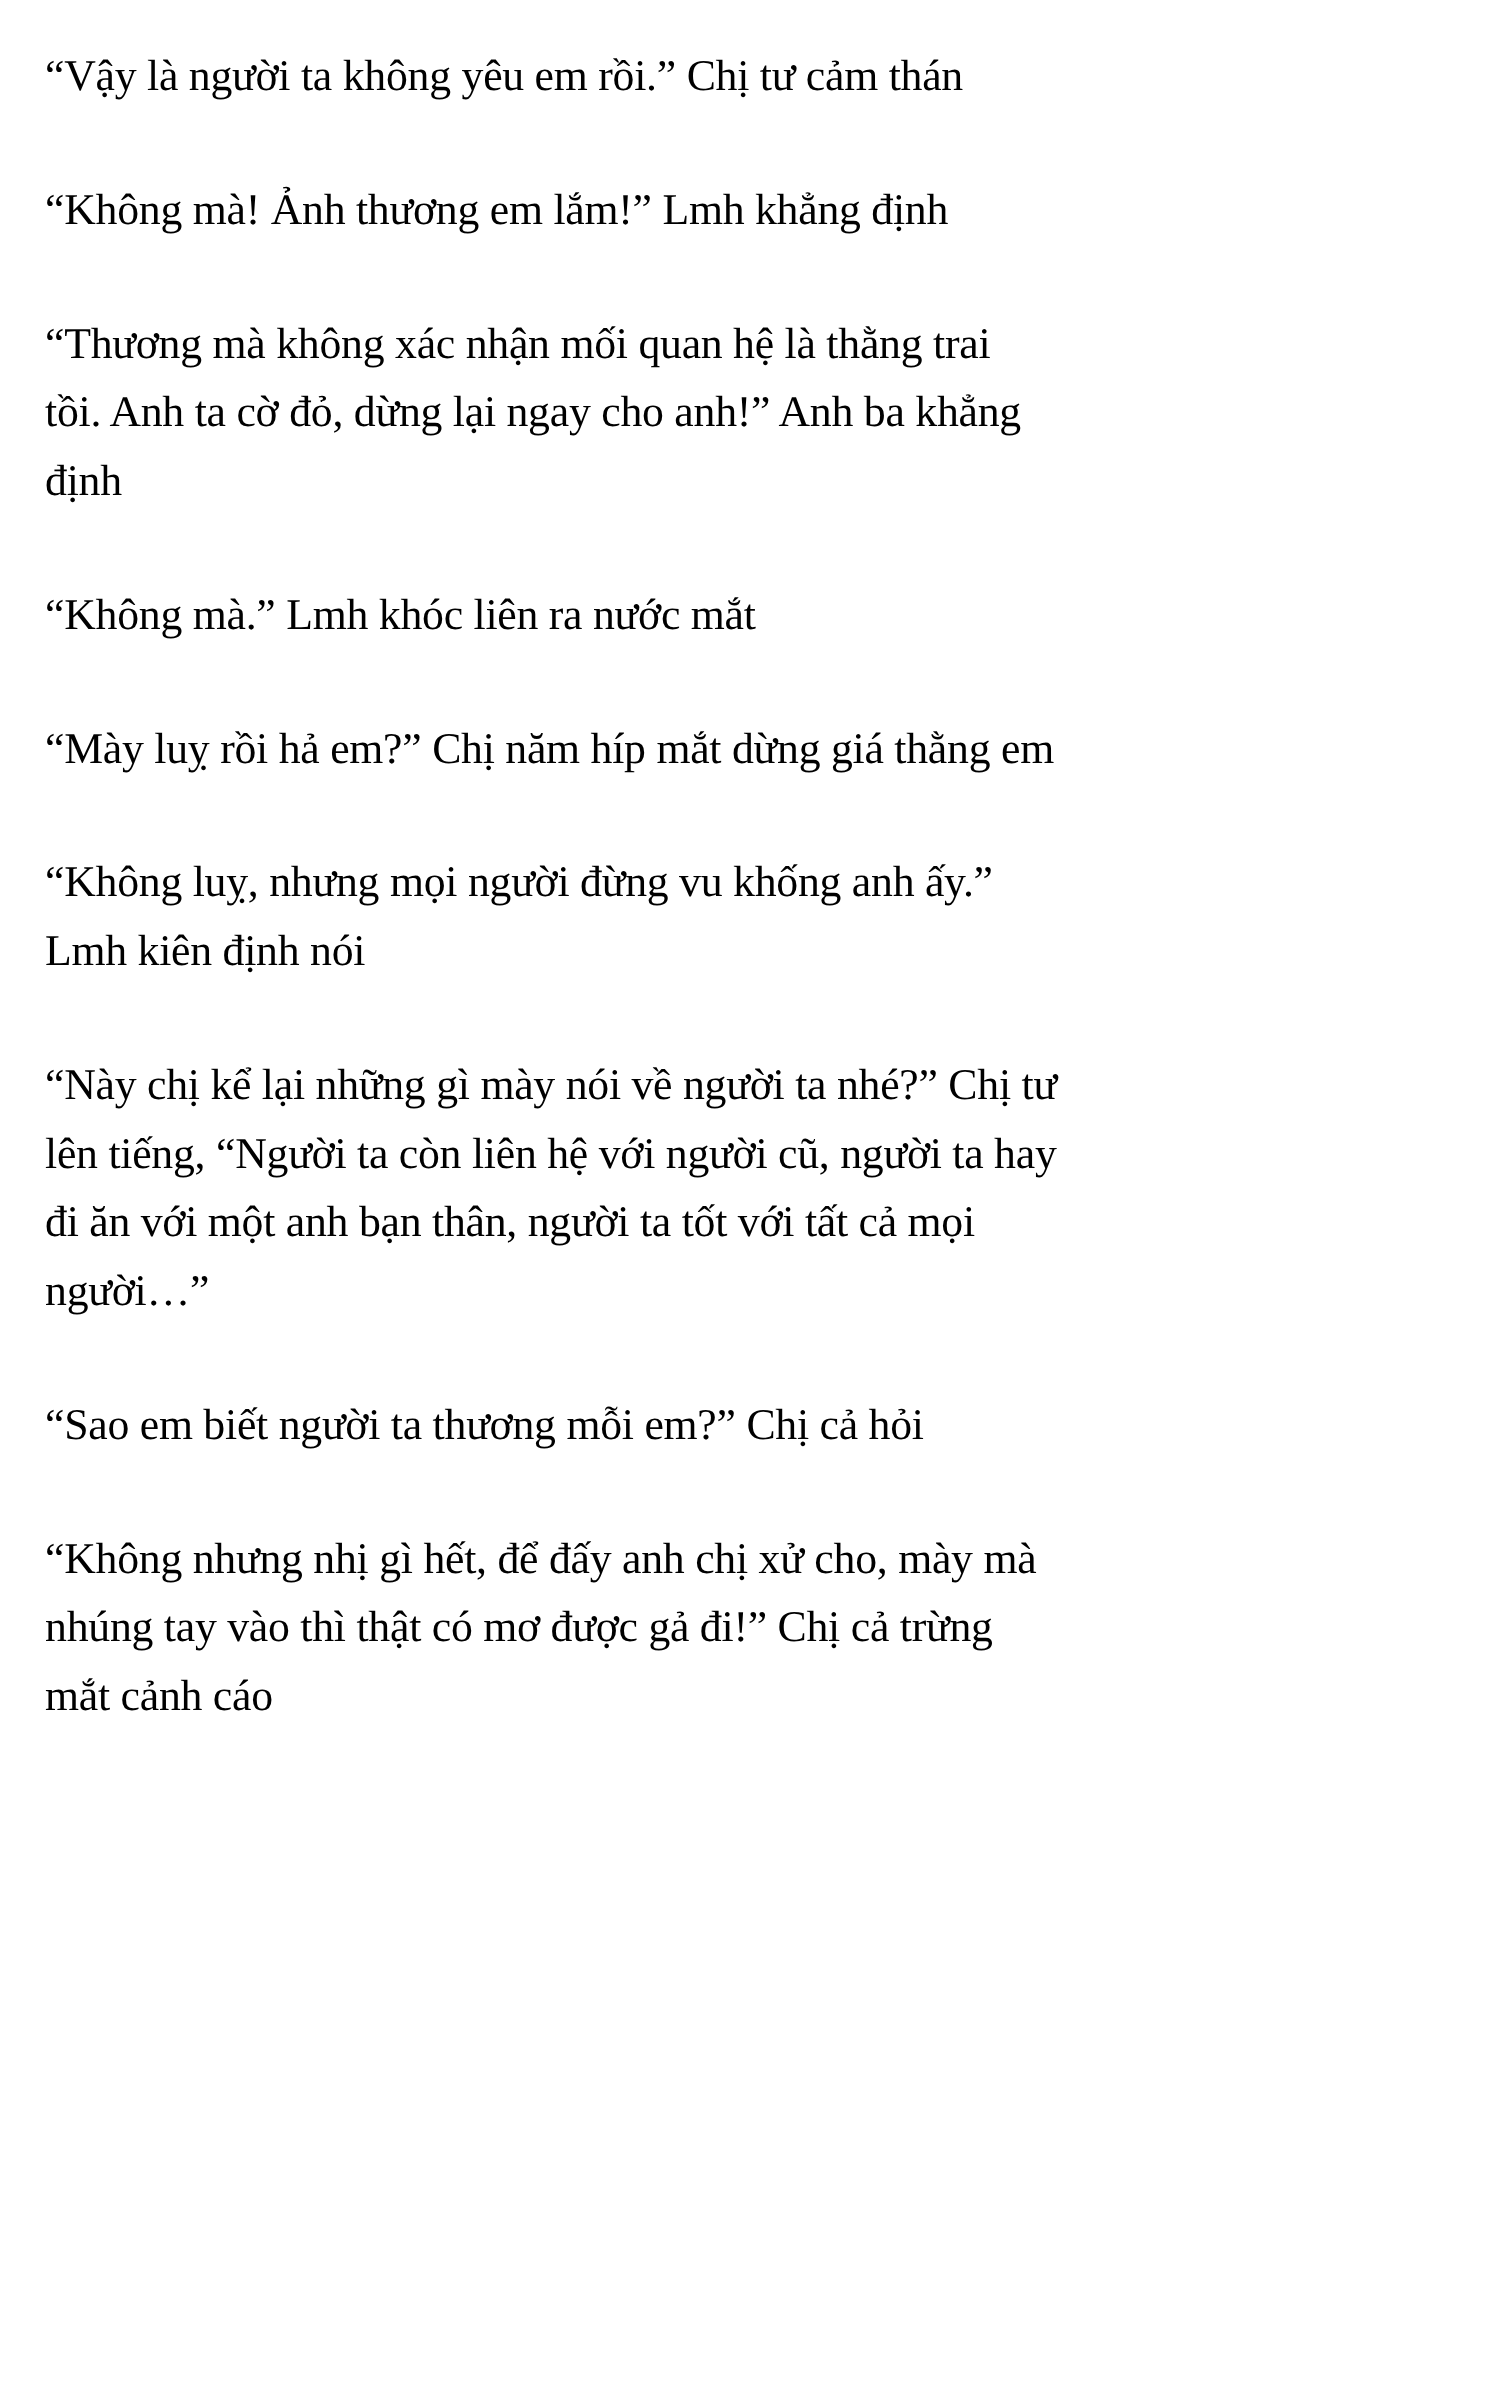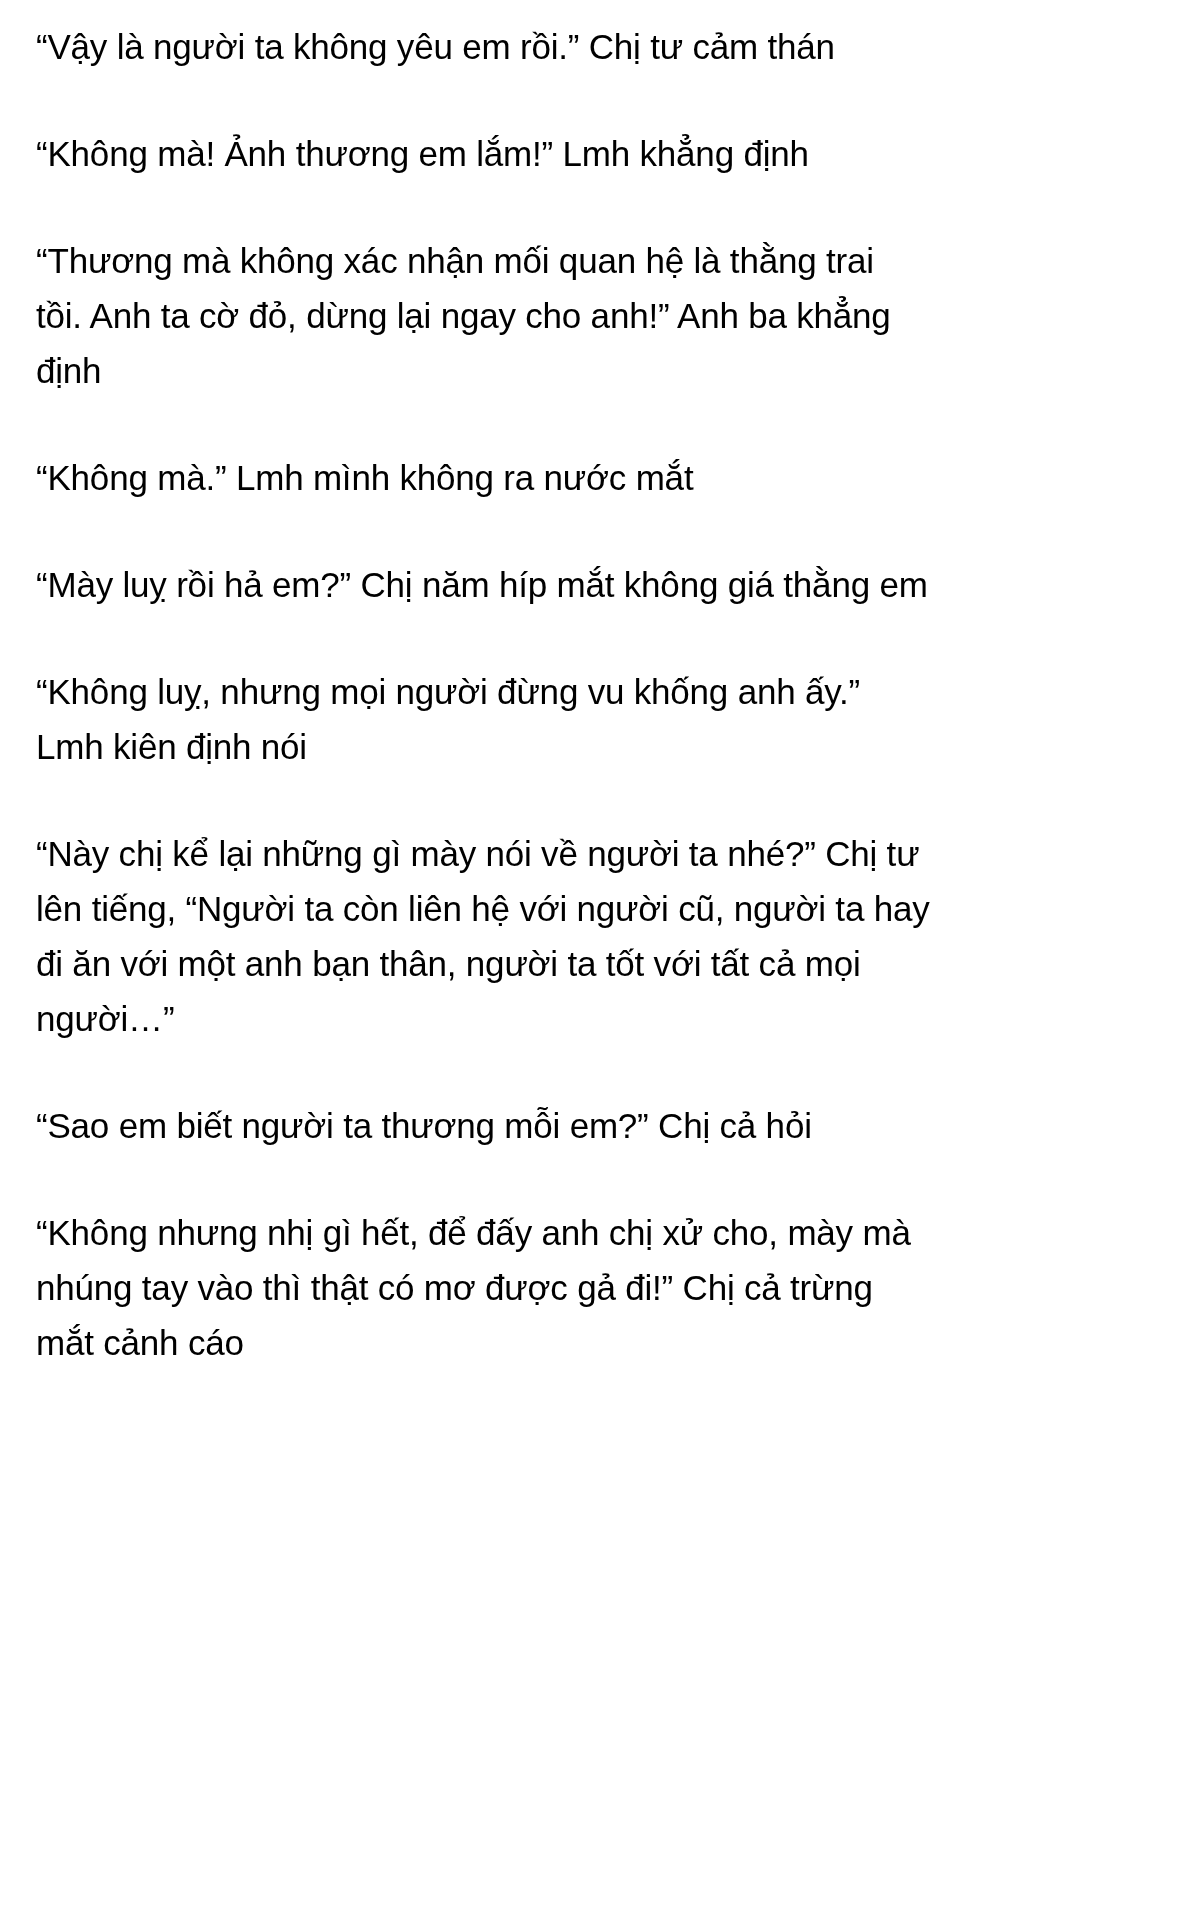--- a/index.html
+++ b/index.html
@@ -18,39 +18,40 @@
     min-height: 1920px;
     padding: 17px 28px 40px 36px;
     font-family: "Liberation Sans", "DejaVu Sans", sans-serif;
     font-size: 35px;
     line-height: 55px;
     letter-spacing: -0.2px;
     color: #000000;
     background: #ffffff;
   }
   p.para {
-    margin: 2px 0 52px 0;
+    margin: 16px 0 52px 0;
     white-space: pre;   
     font-weight: 400;
+    font-family: Liberation Serif, serif;
   }
   p.para:last-child {
     margin-bottom: 0;
   }
 </style>
 </head>
 <body>
 
 <main class="reader-page" style="background: rgb(255, 255, 255); color: rgb(0, 0, 0);">
   <p class="para">“Vậy là người ta không yêu em rồi.” Chị tư cảm thán</p>
   <p class="para">“Không mà! Ảnh thương em lắm!” Lmh khẳng định</p>
   <p class="para">“Thương mà không xác nhận mối quan hệ là thằng trai
 tồi. Anh ta cờ đỏ, dừng lại ngay cho anh!” Anh ba khẳng
 định</p>
-  <p class="para">“Không mà.” Lmh mình không ra nước mắt</p>
-  <p class="para">“Mày luỵ rồi hả em?” Chị năm híp mắt không giá thằng em</p>
+  <p class="para">“Không mà.” Lmh khóc liên ra nước mắt</p>
+  <p class="para">“Mày luỵ rồi hả em?” Chị năm híp mắt dừng giá thằng em</p>
   <p class="para">“Không luỵ, nhưng mọi người đừng vu khống anh ấy.”
 Lmh kiên định nói</p>
   <p class="para">“Này chị kể lại những gì mày nói về người ta nhé?” Chị tư
 lên tiếng, “Người ta còn liên hệ với người cũ, người ta hay
 đi ăn với một anh bạn thân, người ta tốt với tất cả mọi
 người…”</p>
   <p class="para">“Sao em biết người ta thương mỗi em?” Chị cả hỏi</p>
   <p class="para">“Không nhưng nhị gì hết, để đấy anh chị xử cho, mày mà
 nhúng tay vào thì thật có mơ được gả đi!” Chị cả trừng
 mắt cảnh cáo</p>

